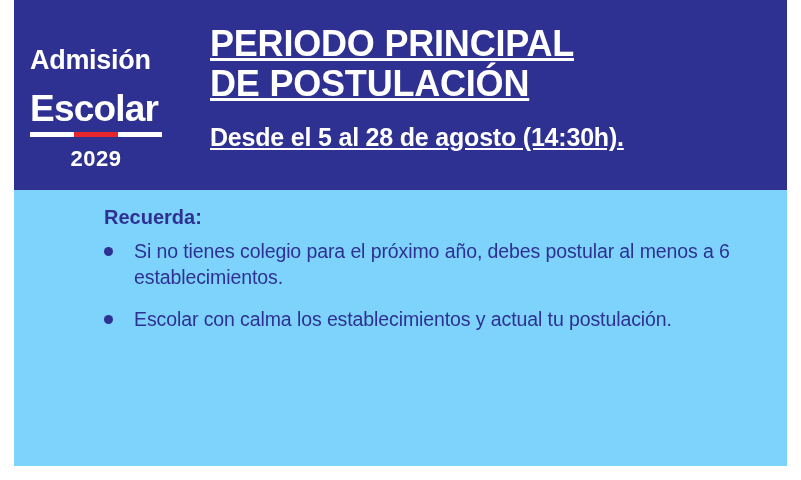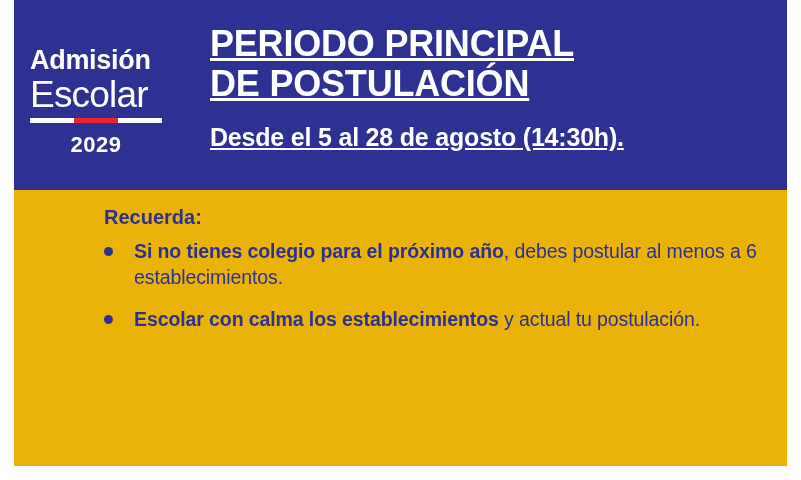--- a/index.html
+++ b/index.html
@@ -11,21 +11,21 @@
     height: 480px;
     overflow: hidden;
     font-family: "Liberation Sans", sans-serif;
     background: #ffffff;
   }
   .poster {
     position: relative;
     width: 801px;
     height: 480px;
     box-sizing: border-box;
-    background: #eab308;
+    background: #7dd3fc;
     overflow: hidden;
   }
   
   .side-strip {
     position: absolute;
     top: 0;
     bottom: 0;
     width: 14px;
     background: #ffffff;
     z-index: 5;
@@ -63,24 +63,24 @@
     color: #ffffff;
   }
   .brand-line1 {
     font-size: 27px;
     font-weight: bold;
     letter-spacing: -0.3px;
     line-height: 1.05;
   }
   .brand-line2 {
     font-size: 37px;
-    font-weight: normal;
+    font-weight: bold;
     letter-spacing: -0.8px;
     line-height: 1.0;
-    margin-top: 2px;
+    margin-top: 16px;
   }
   .brand-flag {
     display: flex;
     width: 132px;
     height: 5px;
     margin-top: 5px;
   }
   .flag-seg { flex: 1; }
   .flag-white { background: #ffffff; }
   .flag-red { background: #e8262d; }
@@ -142,21 +142,21 @@
   }
   ul.points li .dot {
     position: absolute;
     left: 0;
     top: 8px;
     width: 9px;
     height: 9px;
     border-radius: 50%;
     background: #2e3192;
   }
-  .b { font-weight: bold; }
+  .b { font-weight: normal; }
   .n { font-weight: normal; }
 </style>
 </head>
 <body>
 
 <div class="poster">
 
   <div class="header">
 
     <div class="brand">

